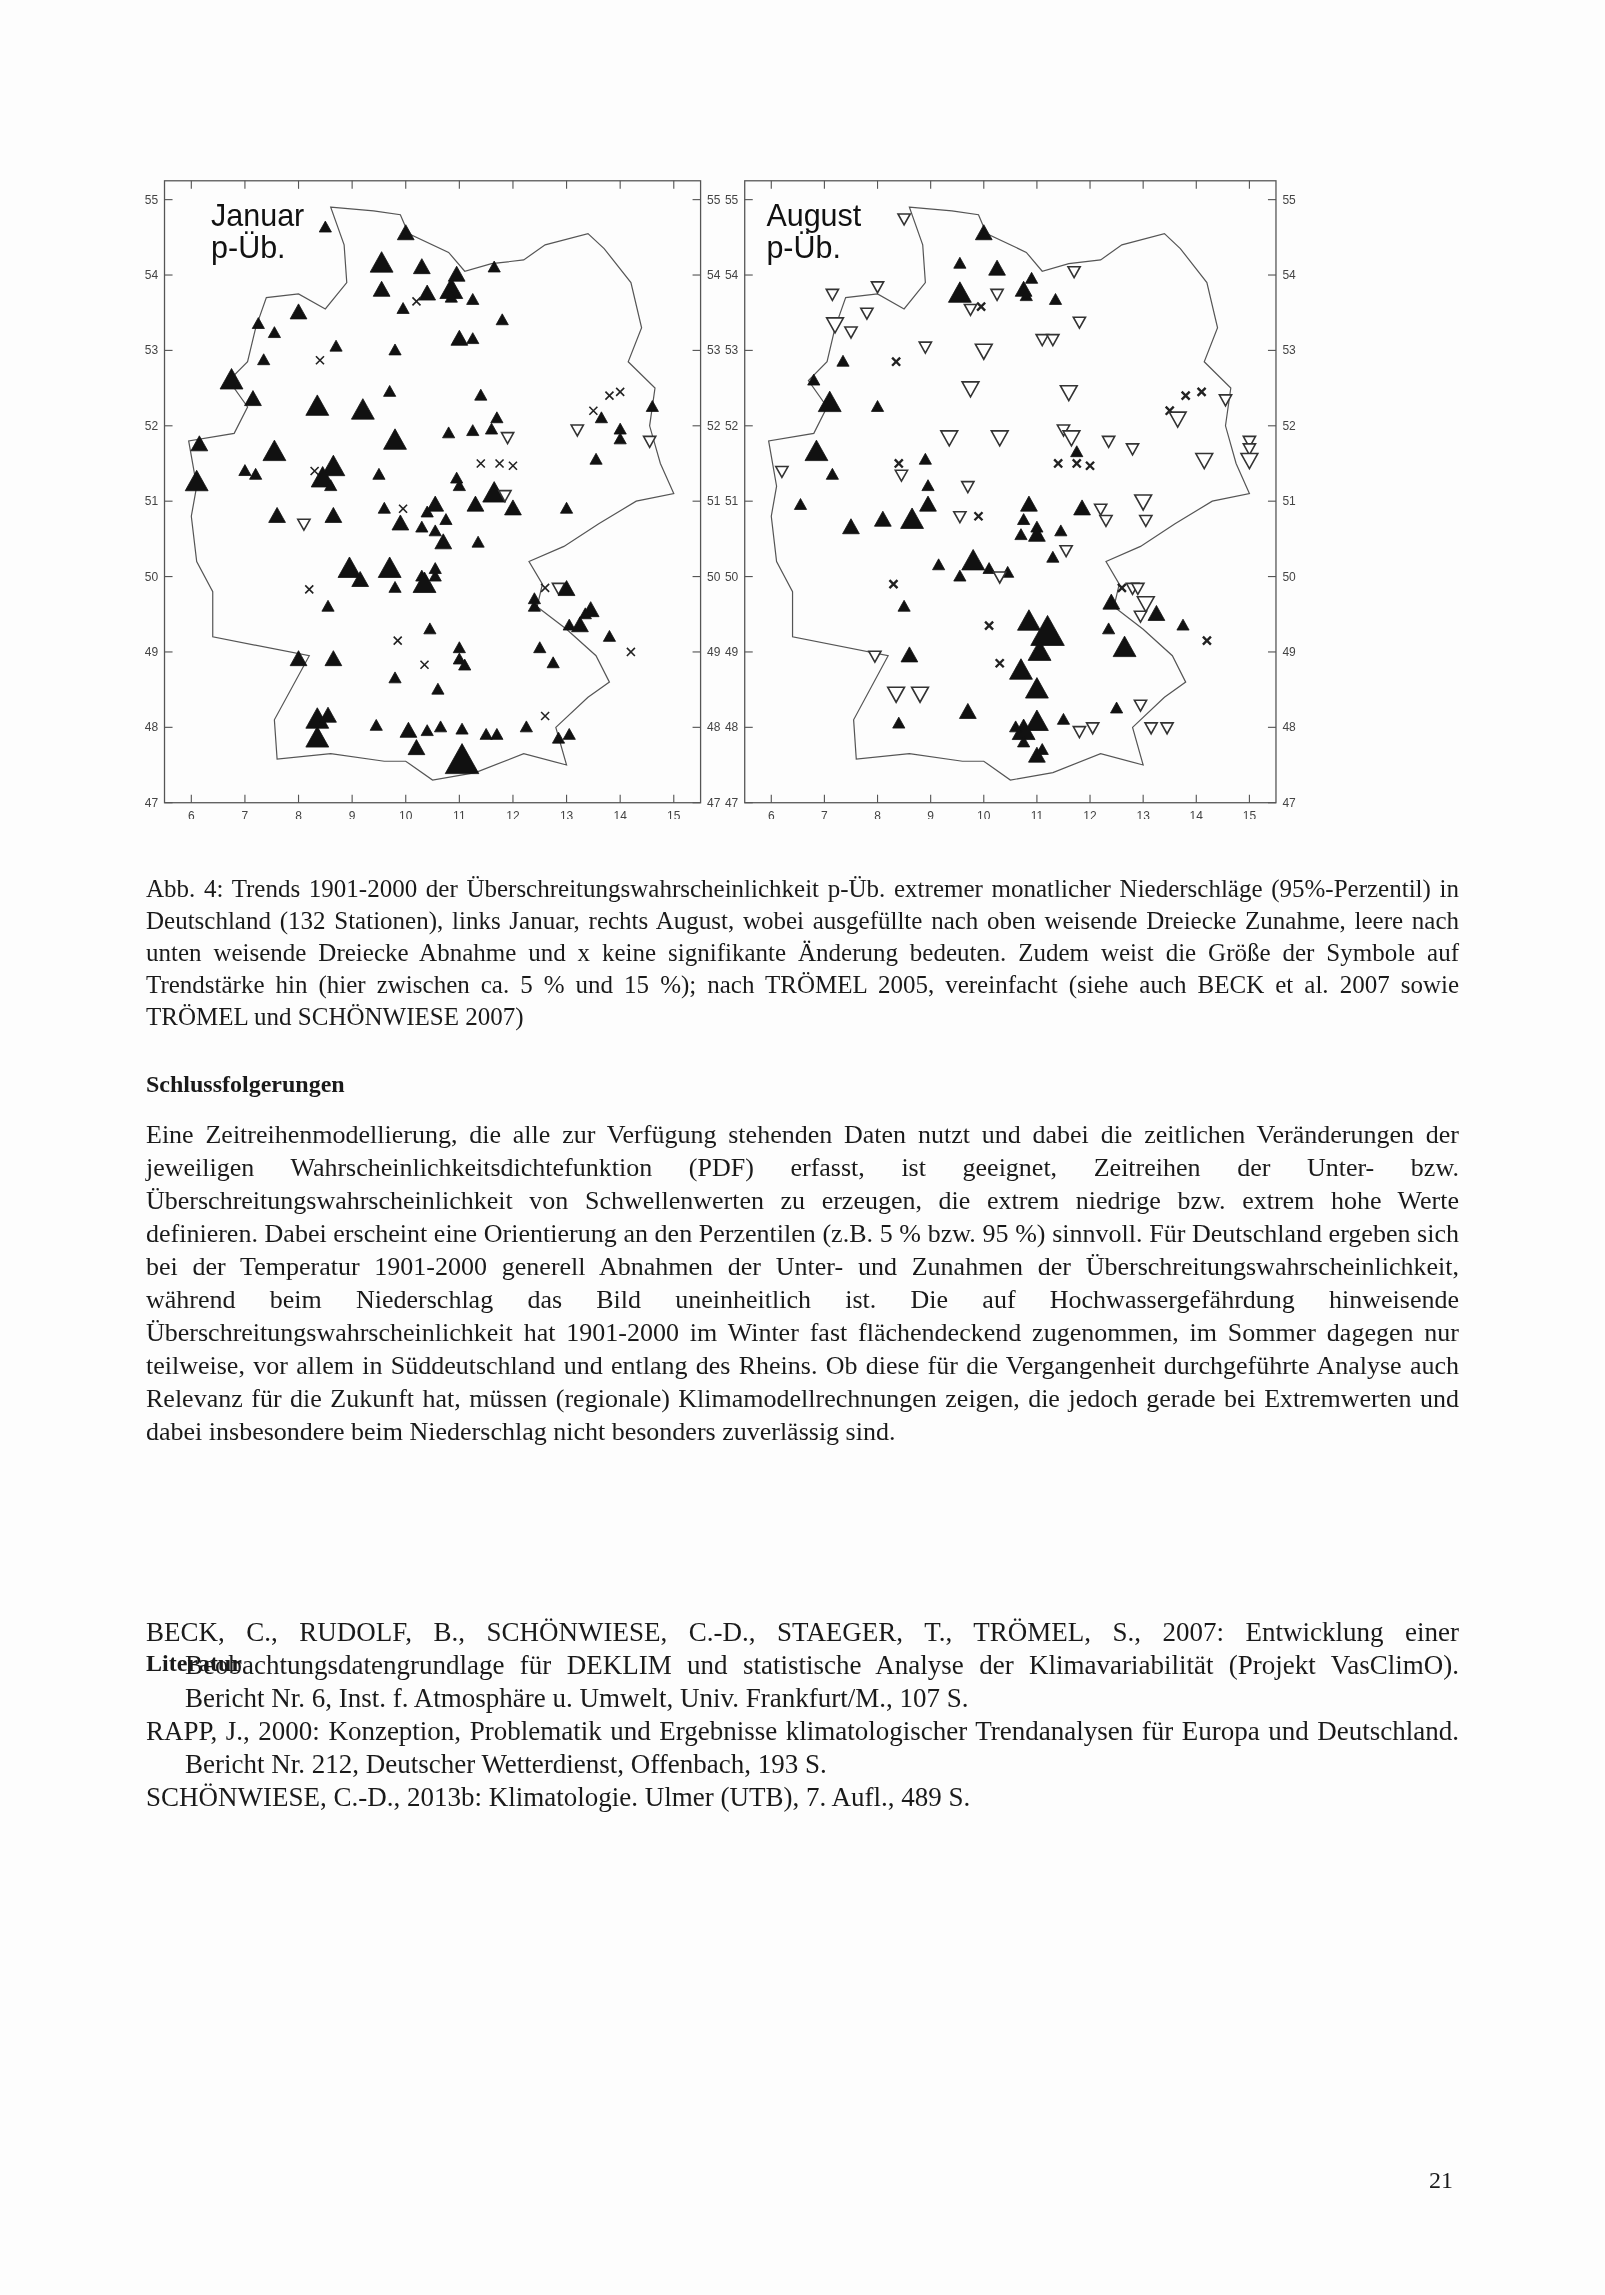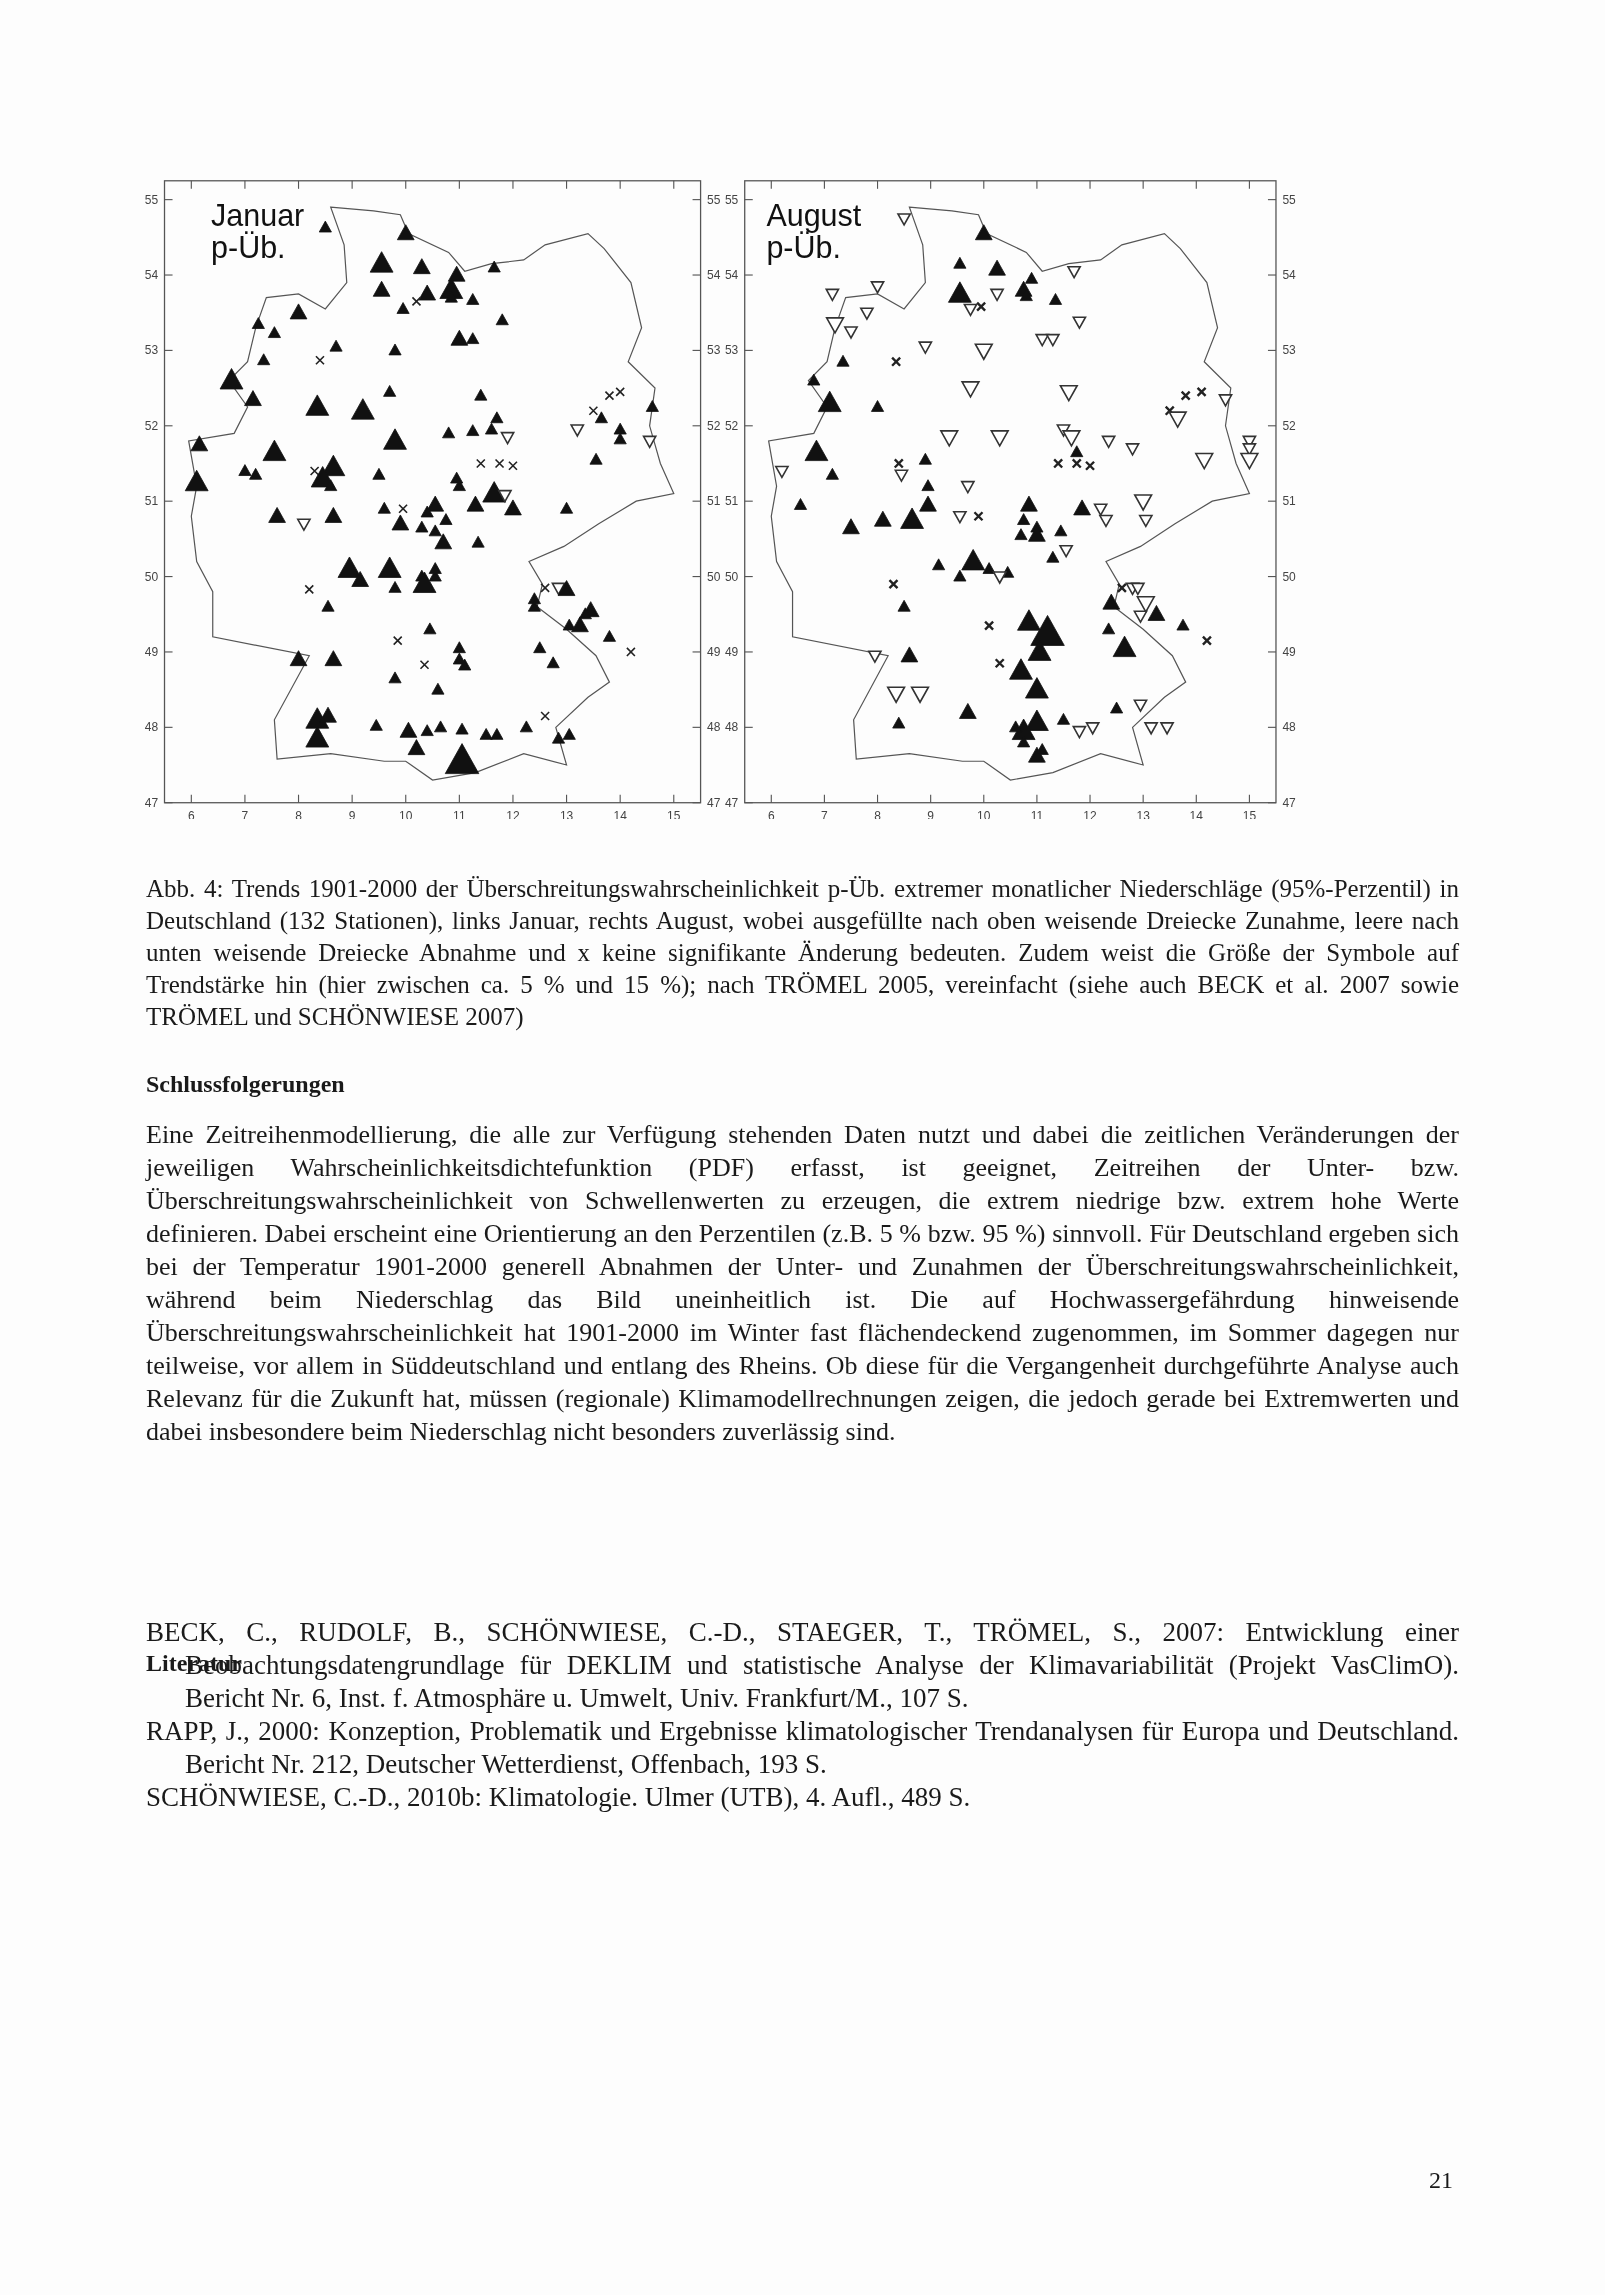--- a/index.html
+++ b/index.html
@@ -421,17 +421,17 @@
 
 <div class="caption">Abb. 4: Trends 1901-2000 der Überschreitungswahrscheinlichkeit p-Üb. extremer monatlicher Niederschläge (95%-Perzentil) in Deutschland (132 Stationen), links Januar, rechts August, wobei ausgefüllte nach oben weisende Dreiecke Zunahme, leere nach unten weisende Dreiecke Abnahme und x keine signifikante Änderung bedeuten. Zudem weist die Größe der Symbole auf Trendstärke hin (hier zwischen ca. 5 % und 15 %); nach TRÖMEL 2005, vereinfacht (siehe auch BECK et al. 2007 sowie TRÖMEL und SCHÖNWIESE 2007)</div>
 
 <div class="section-head" style="top:1071px;">Schlussfolgerungen</div>
 <div class="body-para">Eine Zeitreihenmodellierung, die alle zur Verfügung stehenden Daten nutzt und dabei die zeitlichen Veränderungen der jeweiligen Wahrscheinlichkeitsdichtefunktion (PDF) erfasst, ist geeignet, Zeitreihen der Unter- bzw. Überschreitungswahrscheinlichkeit von Schwellenwerten zu erzeugen, die extrem niedrige bzw. extrem hohe Werte definieren. Dabei erscheint eine Orientierung an den Perzentilen (z.B. 5 % bzw. 95 %) sinnvoll. Für Deutschland ergeben sich bei der Temperatur 1901-2000 generell Abnahmen der Unter- und Zunahmen der Überschreitungswahrscheinlichkeit, während beim Niederschlag das Bild uneinheitlich ist. Die auf Hochwassergefährdung hinweisende Überschreitungswahrscheinlichkeit hat 1901-2000 im Winter fast flächendeckend zugenommen, im Sommer dagegen nur teilweise, vor allem in Süddeutschland und entlang des Rheins. Ob diese für die Vergangenheit durchgeführte Analyse auch Relevanz für die Zukunft hat, müssen (regionale) Klimamodellrechnungen zeigen, die jedoch gerade bei Extremwerten und dabei insbesondere beim Niederschlag nicht besonders zuverlässig sind.</div>
 
 <div class="section-head" style="top:1650px;">Literatur</div>
 <div class="refs">
   <div class="ref">BECK, C., RUDOLF, B., SCHÖNWIESE, C.-D., STAEGER, T., TRÖMEL, S., 2007: Entwicklung einer Beobachtungsdatengrundlage für DEKLIM und statistische Analyse der Klimavariabilität (Projekt VasClimO). Bericht Nr. 6, Inst. f. Atmosphäre u. Umwelt, Univ. Frankfurt/M., 107 S.</div>
   <div class="ref">RAPP, J., 2000: Konzeption, Problematik und Ergebnisse klimatologischer Trendanalysen für Europa und Deutschland. Bericht Nr. 212, Deutscher Wetterdienst, Offenbach, 193 S.</div>
-  <div class="ref">SCHÖNWIESE, C.-D., 2010b: Klimatologie. Ulmer (UTB), 4. Aufl., 489 S.</div>
+  <div class="ref">SCHÖNWIESE, C.-D., 2013b: Klimatologie. Ulmer (UTB), 7. Aufl., 489 S.</div>
 </div>
 
 <div class="page-number">21</div>
 
 
 </body></html>

